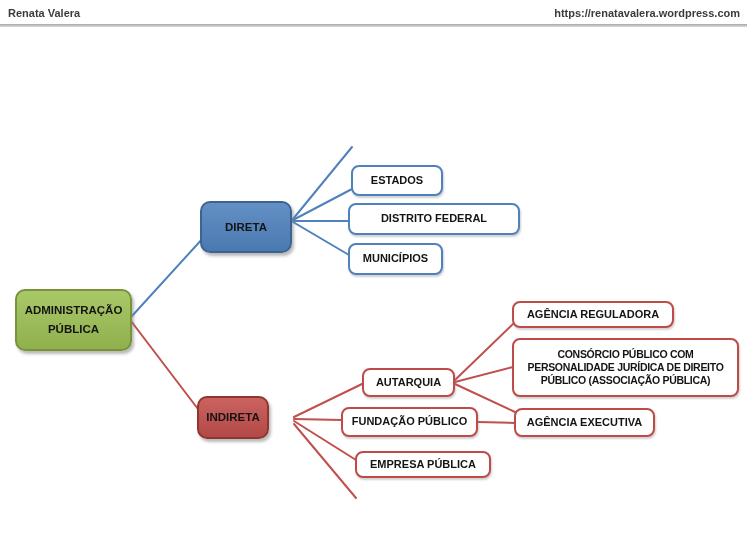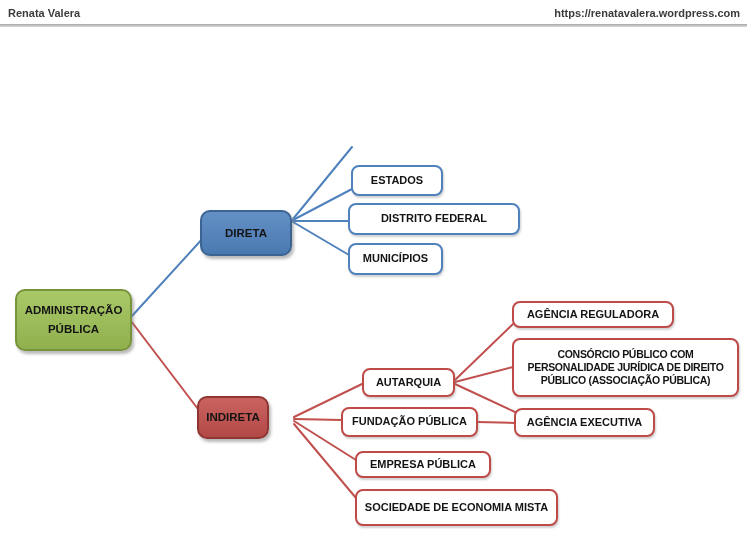--- a/index.html
+++ b/index.html
@@ -74,38 +74,37 @@
       <line x1="294" y1="421" x2="356" y2="460" stroke="#C0504D" stroke-width="2" stroke-linecap="round"></line>
       <line x1="294" y1="424" x2="356" y2="498" stroke="#C0504D" stroke-width="2" stroke-linecap="round"></line>
       <line x1="455" y1="380" x2="513" y2="324" stroke="#C0504D" stroke-width="2" stroke-linecap="round"></line>
       <line x1="455" y1="382" x2="513" y2="367" stroke="#C0504D" stroke-width="2" stroke-linecap="round"></line>
       <line x1="455" y1="384" x2="515" y2="412" stroke="#C0504D" stroke-width="2" stroke-linecap="round"></line>
       <line x1="478" y1="422" x2="515" y2="423" stroke="#C0504D" stroke-width="2" stroke-linecap="round"></line>
     </svg>
 
   <div class="node fill fill-green" style="left:15px; top:289px; width:117px; height:62px; padding:16px 6px;">ADMINISTRAÇÃO PÚBLICA</div>
 
-  <div class="node fill fill-blue" style="left:200px; top:201px; width:92px; height:46px;margin-top:9px;">DIRETA</div>
+  <div class="node fill fill-blue" style="left:200px; top:201px; width:92px; height:52px;">DIRETA</div>
 
 
   <div class="node outline outline-blue" style="left:351px; top:165px; width:92px; height:31px;">ESTADOS</div>
 
   <div class="node outline outline-blue" style="left:348px; top:203px; width:172px; height:32px;">DISTRITO FEDERAL</div>
 
   <div class="node outline outline-blue" style="left:348px; top:243px; width:95px; height:32px;">MUNICÍPIOS</div>
 
   <div class="node fill fill-red" style="left:197px; top:396px; width:72px; height:43px;">INDIRETA</div>
 
   <div class="node outline outline-red" style="left:362px; top:368px; width:93px; height:29px;">AUTARQUIA</div>
 
-  <div class="node outline outline-red" style="left:341px; top:407px; width:137px; height:30px;">FUNDAÇÃO PÚBLICA</div>
+  <div class="node outline outline-red" style="left:341px; top:407px; width:137px; height:30px;">FUNDAÇÃO PÚBLICO</div>
 
   <div class="node outline outline-red" style="left:355px; top:451px; width:136px; height:27px;">EMPRESA PÚBLICA</div>
 
-  <div class="node outline outline-red" style="left:355px; top:489px; width:203px; height:37px;">SOCIEDADE DE ECONOMIA MISTA</div>
 
   <div class="node outline outline-red" style="left:512px; top:301px; width:162px; height:27px;">AGÊNCIA REGULADORA</div>
 
   <div class="node outline outline-red small-text" style="left:512px; top:338px; width:227px; height:59px;">CONSÓRCIO PÚBLICO COM PERSONALIDADE JURÍDICA DE DIREITO PÚBLICO (ASSOCIAÇÃO PÚBLICA)</div>
 
   <div class="node outline outline-red" style="left:514px; top:408px; width:141px; height:29px;">AGÊNCIA EXECUTIVA</div>
 
 </div>
 
 </body></html>

